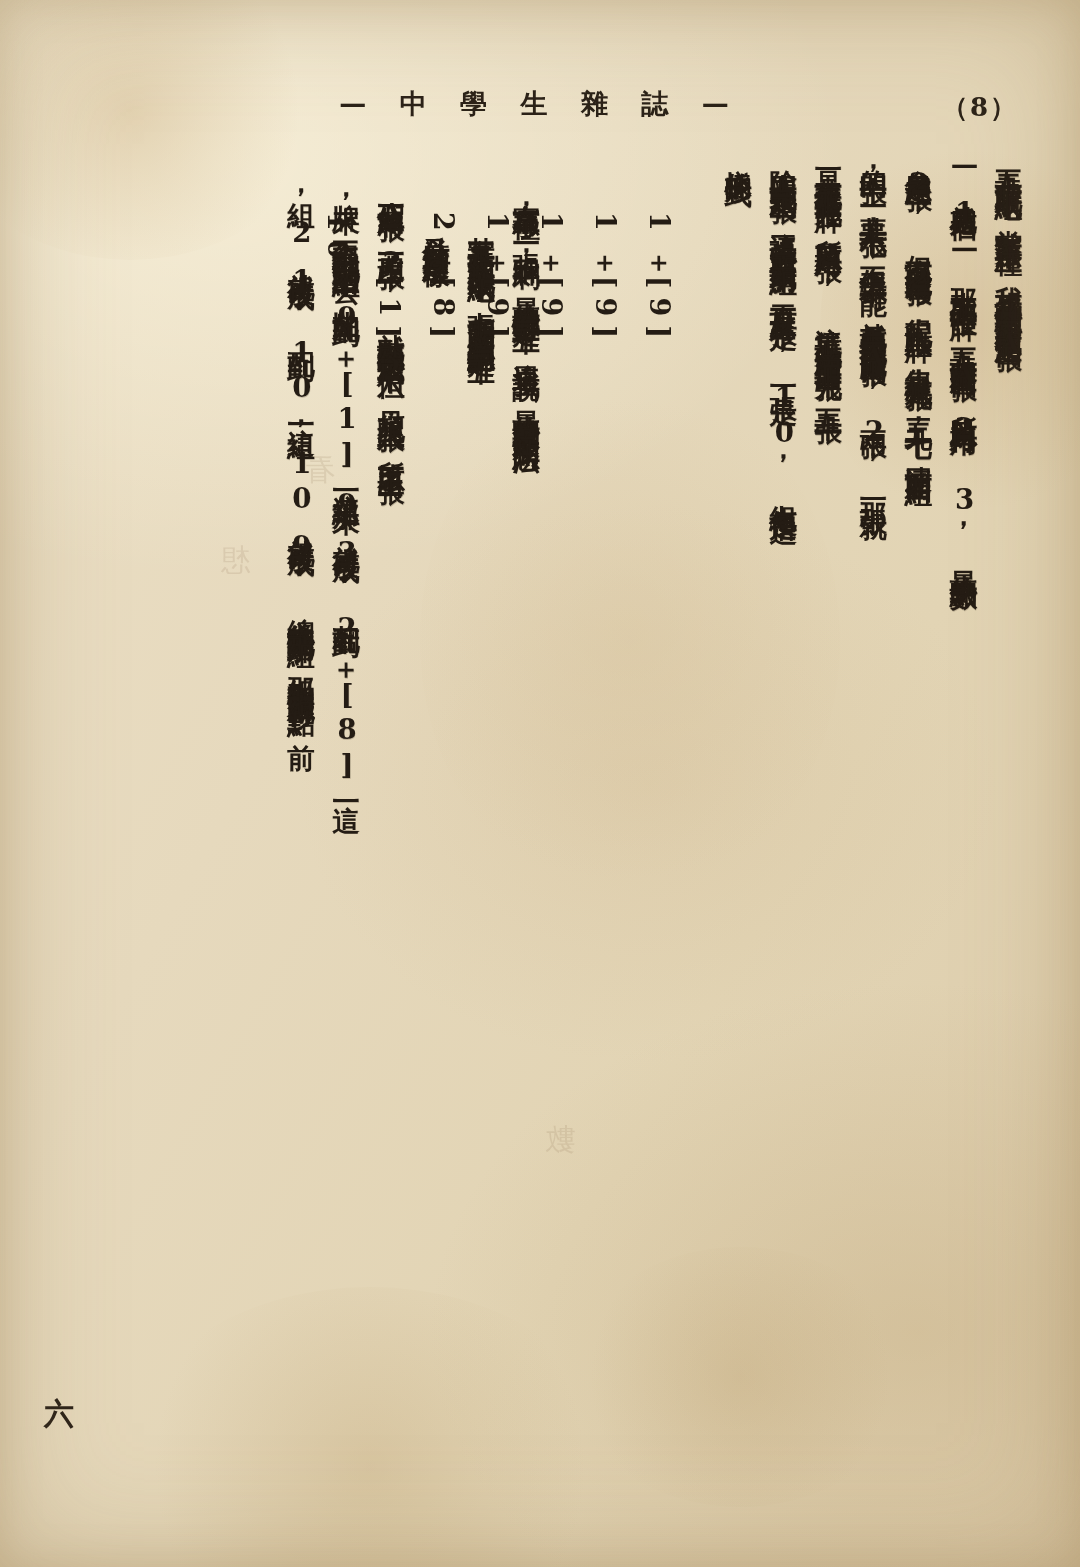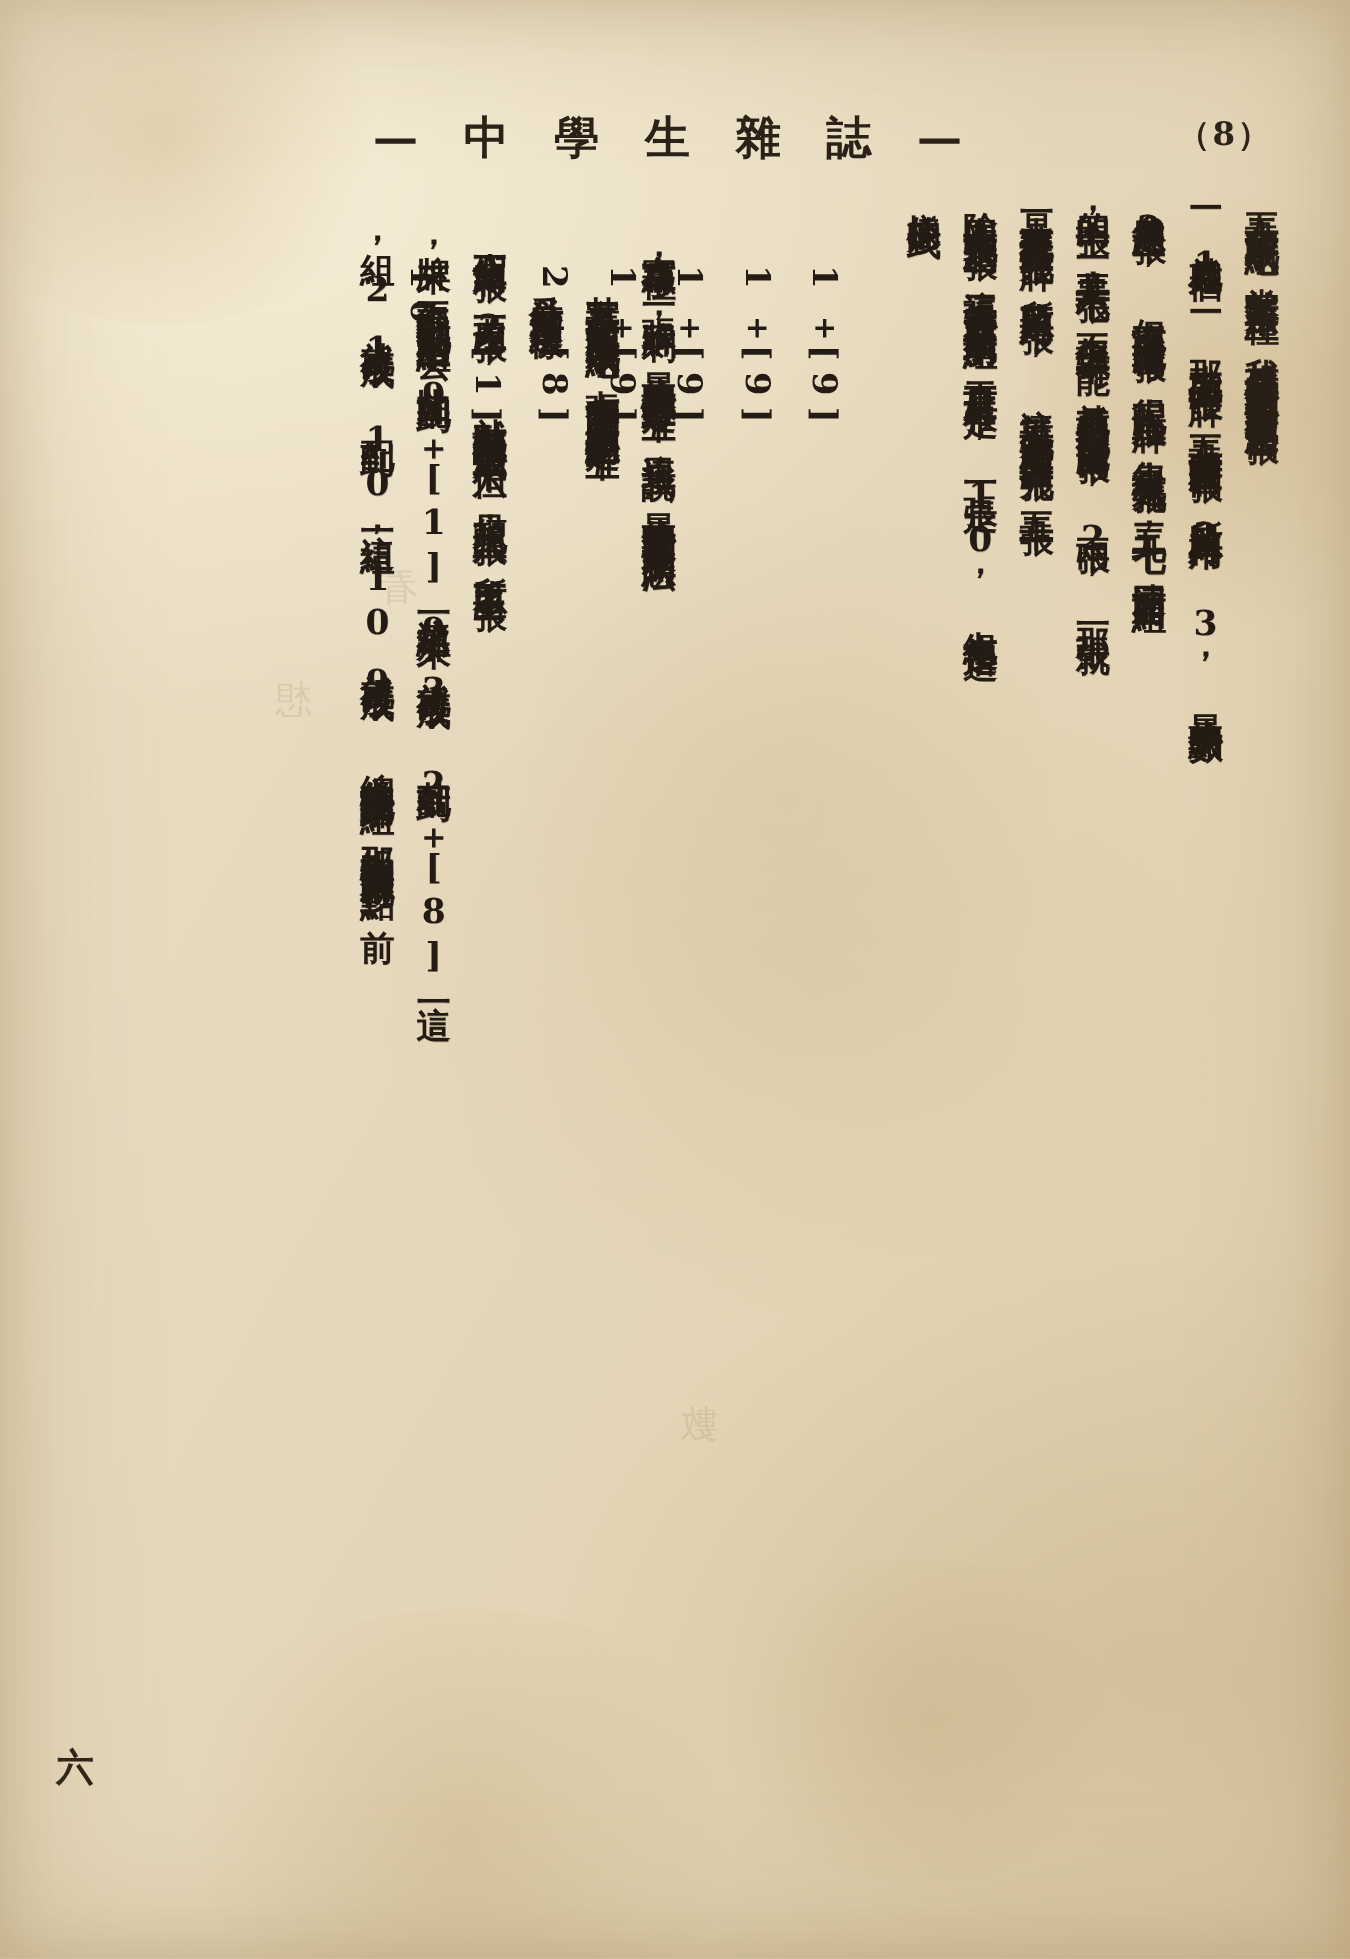--- a/index.html
+++ b/index.html
@@ -59,21 +59,21 @@
   .g3 { left: 540px; top: 1100px; }
 
   
   .header {
     position: absolute;
     top: 86px;
     left: 0;
     width: 1080px;
     text-align: center;
     color: #2b2218;
-    font-size: 36px;
+    font-size: 27px;
     letter-spacing: 12px;
     font-weight: bold;
   }
   .pagenum-top {
     position: absolute;
     top: 90px;
     right: 62px;
     color: #2b2218;
     font-size: 26px;
     letter-spacing: 2px;

